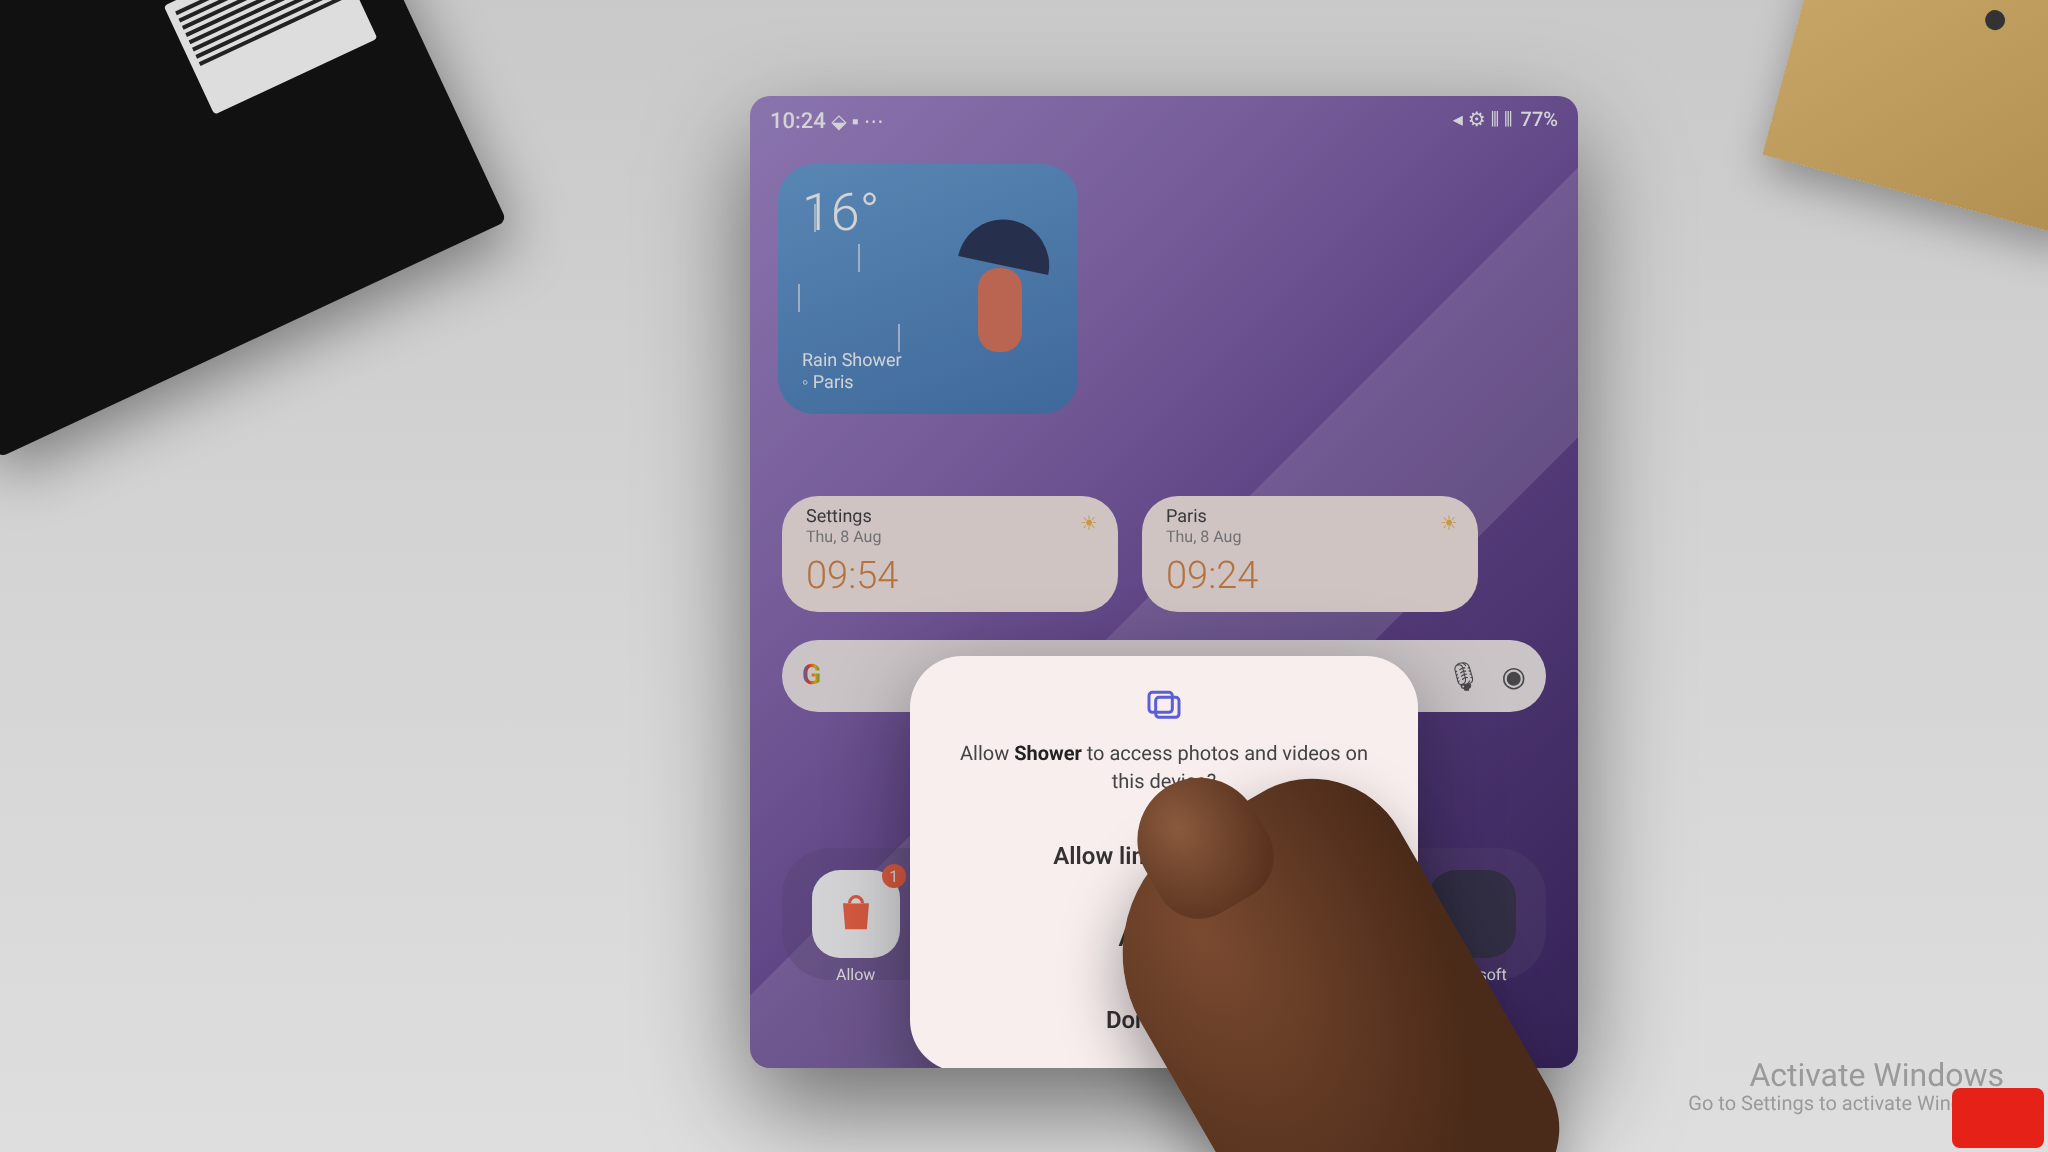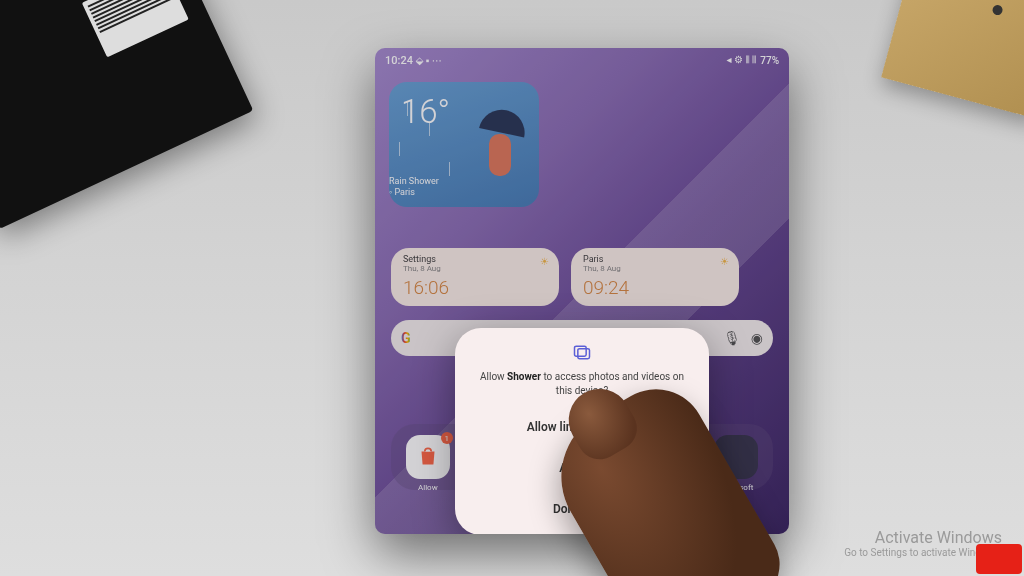--- a/index.html
+++ b/index.html
@@ -47,22 +47,22 @@
     position: relative; height: 24px; display: flex; justify-content: space-between;
     align-items: center; padding: 0 10px; color: #fff; font-size: 11px; font-weight: 500;
   }
   .statusbar .right { display: flex; gap: 4px; align-items: center; }
   .statusbar .sig, .statusbar .batt { font-size: 10px; }
   .weather-widget {
     position: absolute; top: 34px; left: 14px; width: 150px; height: 125px;
     background: linear-gradient(160deg, #6aa3d6, #4a7fb8); border-radius: 18px;
     color: #fff; padding: 10px 12px; overflow: hidden;
   }
-  .weather-temp { font-size: 33px; font-weight: 300; }
-  .weather-bottom { position: absolute; bottom: 8px; left: 0; font-size: 9px; line-height: 1.3; }
+  .weather-temp { font-size: 26px; font-weight: 300; }
+  .weather-bottom { position: absolute; bottom: 8px; left: 12px; font-size: 9px; line-height: 1.3; }
   .umbrella {
     position:absolute; right:12px; top:28px; width:58px; height:75px;
   }
   .umbrella .canopy{
     width:46px; height:23px; background:#2d3a5a; border-radius:46px 46px 0 0;
     position:absolute; top:0; left:12px; transform:rotate(12deg);
   }
   .umbrella .body{
     width:22px; height:42px; background:#e07a5f; border-radius:10px;
     position:absolute; top:24px; left:20px;
@@ -210,21 +210,21 @@
         <div class="weather-bottom">
           <div>Rain Shower</div>
           <div>◦ Paris</div>
         </div>
       </div>
 
       <div class="clock-card left">
         <div class="clock-sun">☀</div>
         <div class="clock-city">Settings</div>
         <div class="clock-date">Thu, 8 Aug</div>
-        <div class="clock-time">16:06</div>
+        <div class="clock-time">09:54</div>
       </div>
       <div class="clock-card right">
         <div class="clock-sun">☀</div>
         <div class="clock-city">Paris</div>
         <div class="clock-date">Thu, 8 Aug</div>
         <div class="clock-time">09:24</div>
       </div>
 
       <div class="searchbar">
         <span class="g-logo">G</span>

